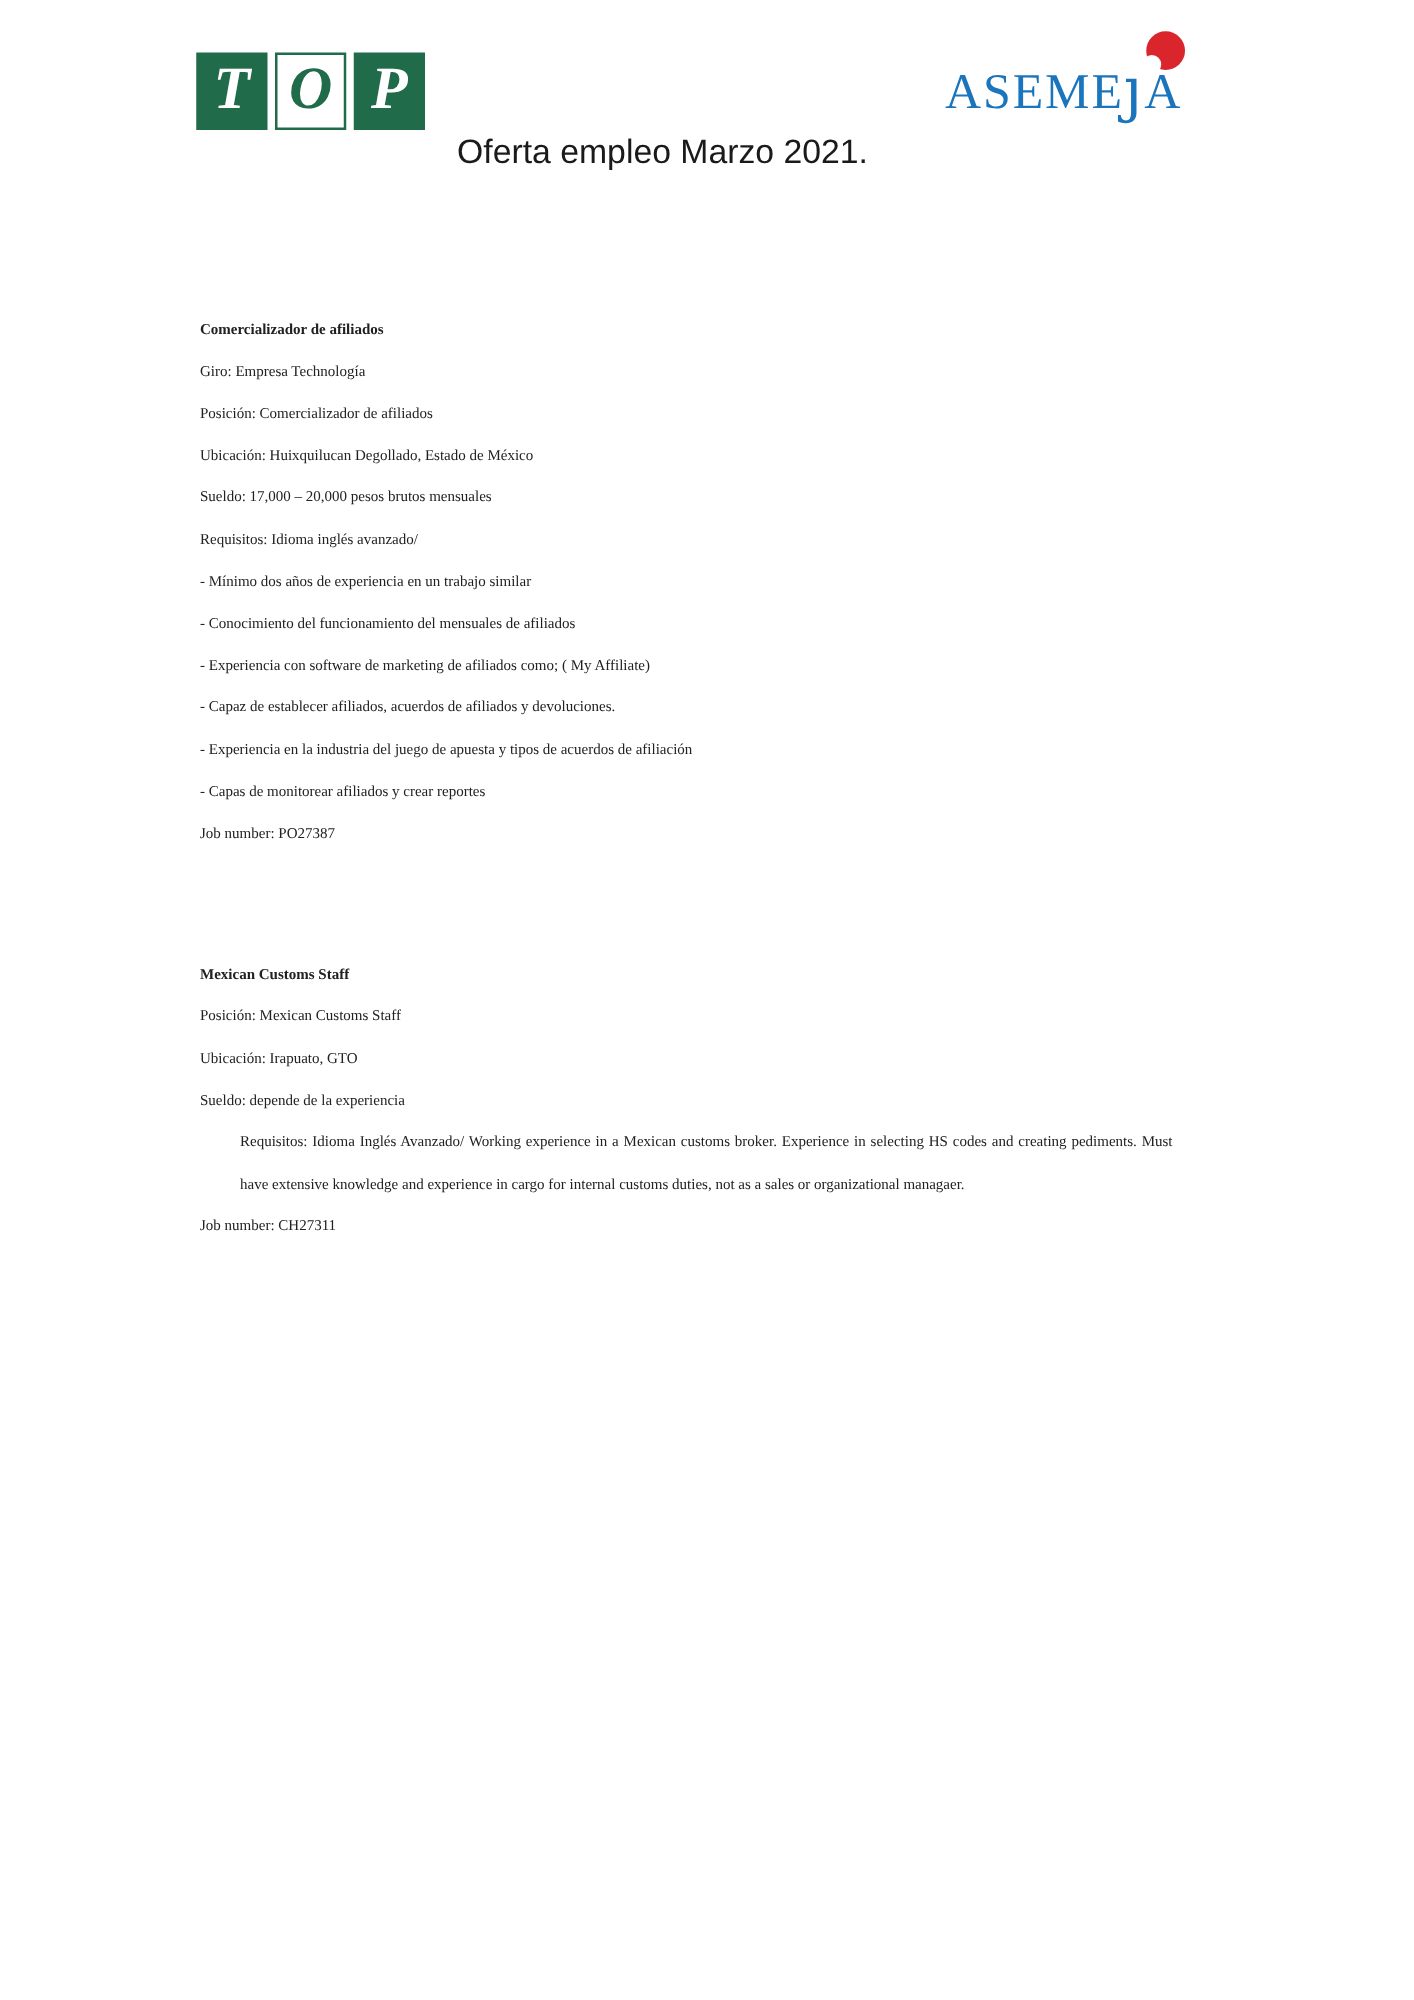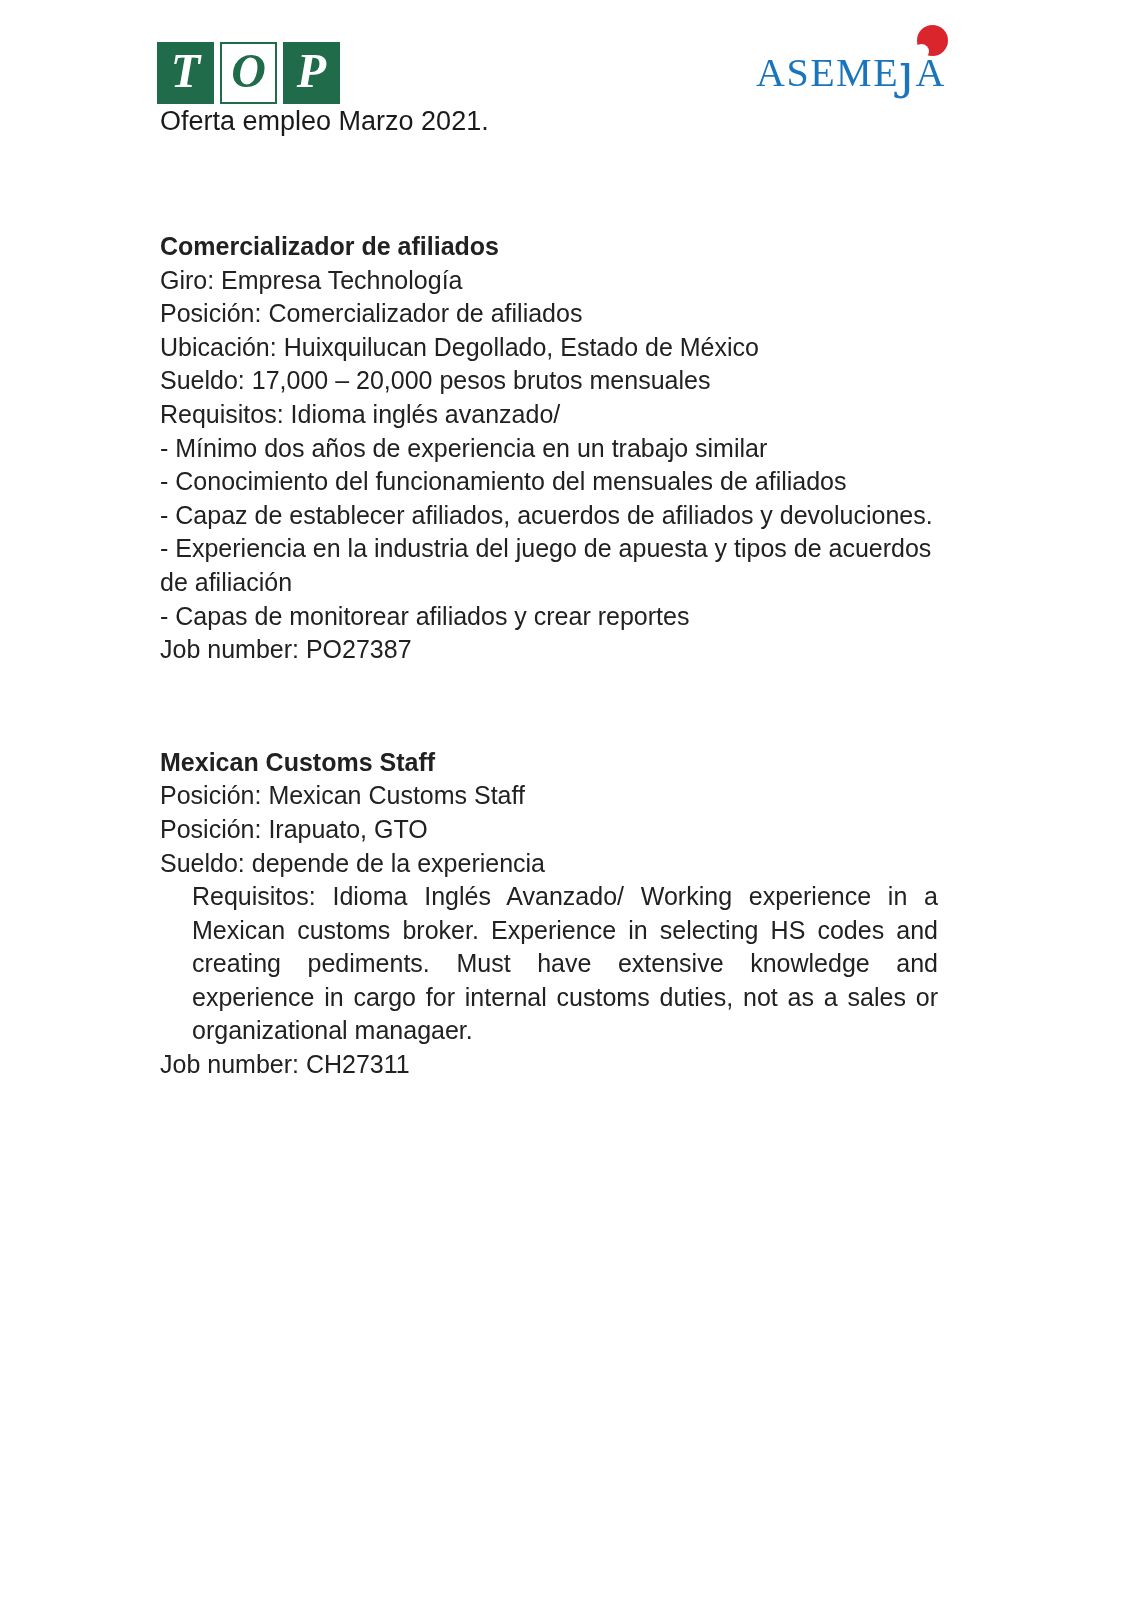--- a/index.html
+++ b/index.html
@@ -60,32 +60,32 @@
     position: absolute; left: -3px; bottom: -3px;
     width: 15px; height: 15px;
     background: #ffffff;
     border-radius: 50%;
   }
 
   
   .doc-title {
     position: absolute; left: 160px; top: 106px;
     width: 740px;
-    text-align: left;
+    text-align: center;
     font-family: "Liberation Sans", sans-serif;
     font-size: 27px;
     color: #1a1a1a;
   }
 
   
   .content {
-    position: absolute; left: 160px; top: 230px;
+    position: absolute; left: 160px; top: 247px;
     width: 778px;
-    font-family: Liberation Sans, sans-serif;
-    font-size: 25px;
+    font-family: Liberation Serif, serif;
+    font-size: 12px;
     color: #212121;
   }
   .content .h  { font-weight: bold; line-height: 33.6px; }
   .content .ln { line-height: 33.6px; }
   .content .justify { text-align: justify; margin-left: 32px; }
   .section-gap { height: 79px; }
 </style>
 </head>
 <body>
 
@@ -114,32 +114,33 @@
 
     <section>
       <div class="h">Comercializador de afiliados</div>
       <div class="ln">Giro: Empresa Technología</div>
       <div class="ln">Posición: Comercializador de afiliados</div>
       <div class="ln">Ubicación: Huixquilucan Degollado, Estado de México</div>
       <div class="ln">Sueldo: 17,000 – 20,000 pesos brutos mensuales</div>
       <div class="ln">Requisitos: Idioma inglés avanzado/</div>
       <div class="ln">- Mínimo dos años de experiencia en un trabajo similar</div>
       <div class="ln">- Conocimiento del funcionamiento del mensuales de afiliados</div>
+      <div class="ln">- Experiencia con software de marketing de afiliados como; ( My Affiliate)</div>
       <div class="ln">- Capaz de establecer afiliados, acuerdos de afiliados y devoluciones.</div>
       <div class="ln">- Experiencia en la industria del juego de apuesta y tipos de acuerdos de afiliación</div>
       <div class="ln">- Capas de monitorear afiliados y crear reportes</div>
       <div class="ln">Job number: PO27387</div>
     </section>
 
     <div class="section-gap"></div>
 
     <section>
       <div class="h">Mexican Customs Staff</div>
       <div class="ln">Posición: Mexican Customs Staff</div>
-      <div class="ln">Posición: Irapuato, GTO</div>
+      <div class="ln">Ubicación: Irapuato, GTO</div>
       <div class="ln">Sueldo: depende de la experiencia</div>
       <div class="ln justify">Requisitos: Idioma Inglés Avanzado/ Working experience in a Mexican customs broker. Experience in selecting HS codes and creating pediments. Must have extensive knowledge and experience in cargo for internal customs duties, not as a sales or organizational managaer.</div>
       <div class="ln">Job number: CH27311</div>
     </section>
 
   </main>
 
 </div>
 
 </body></html>

